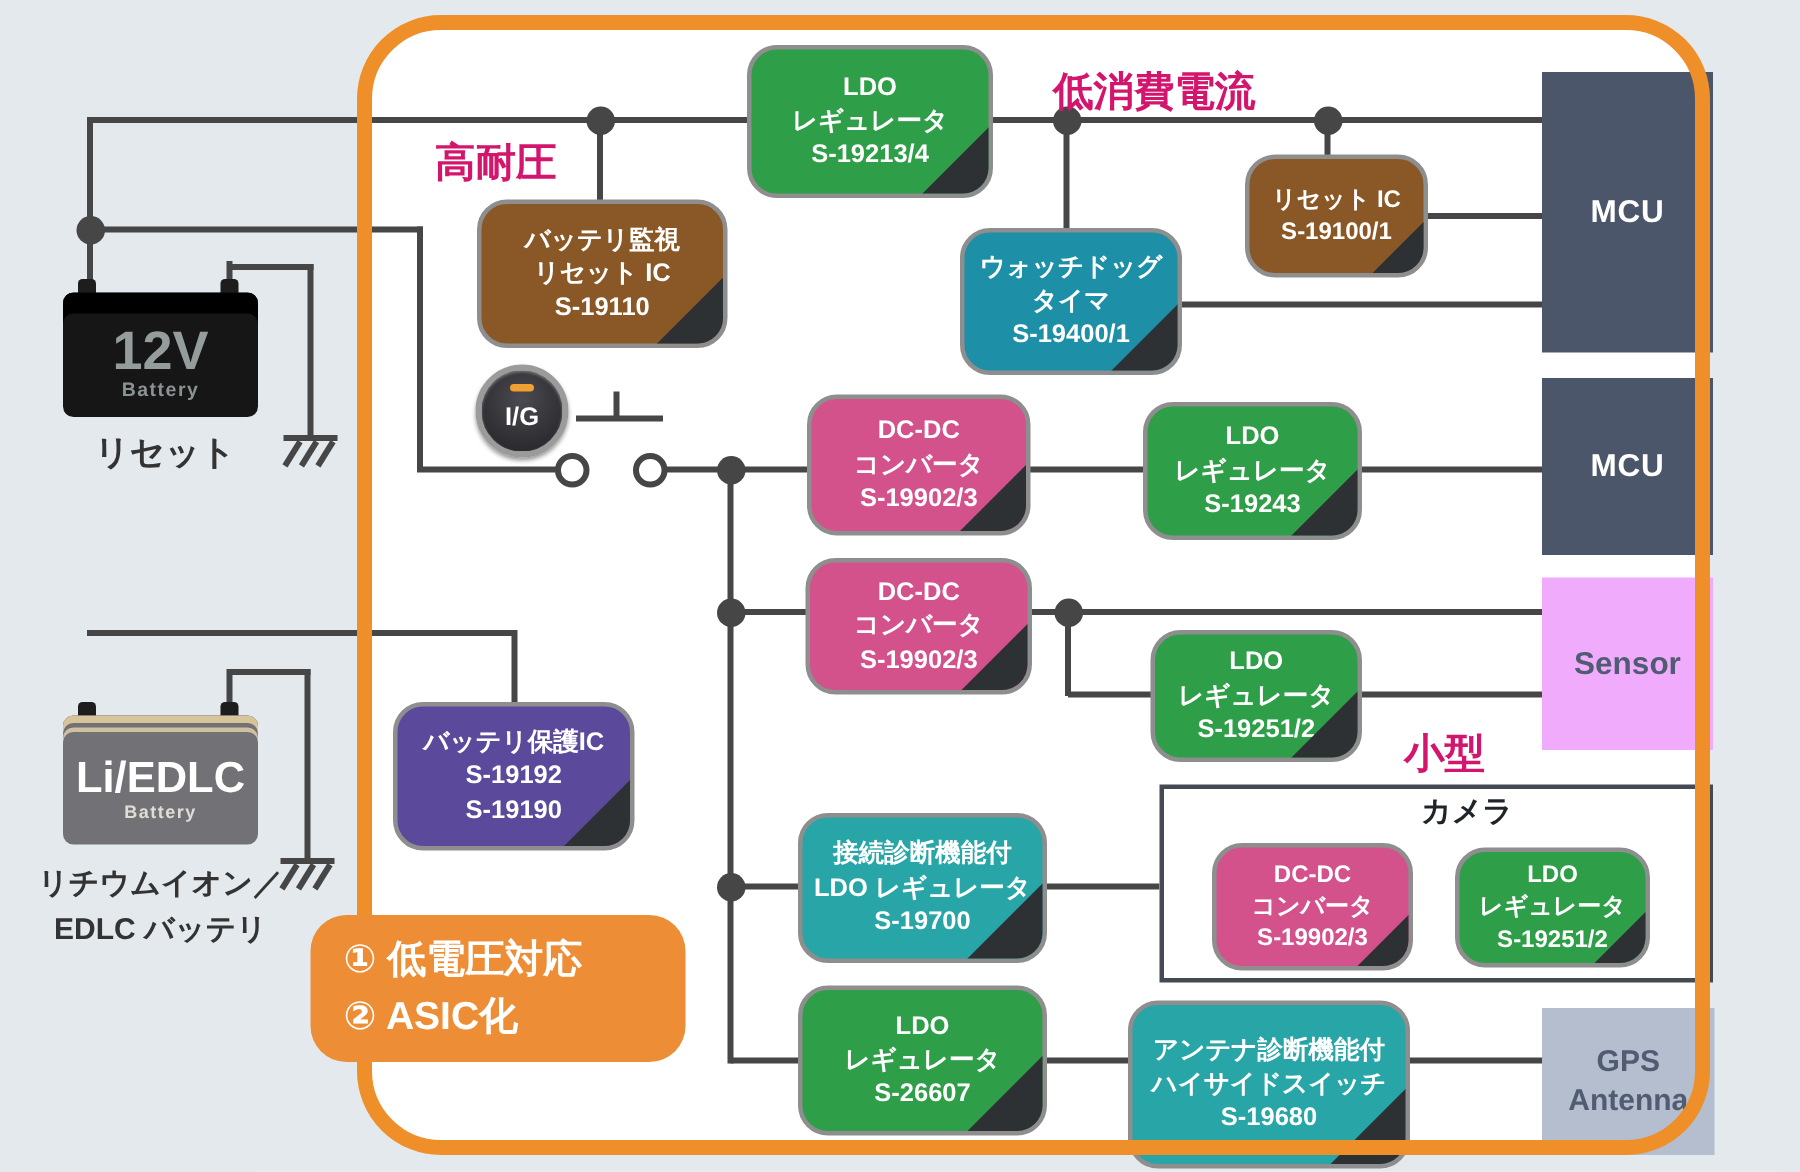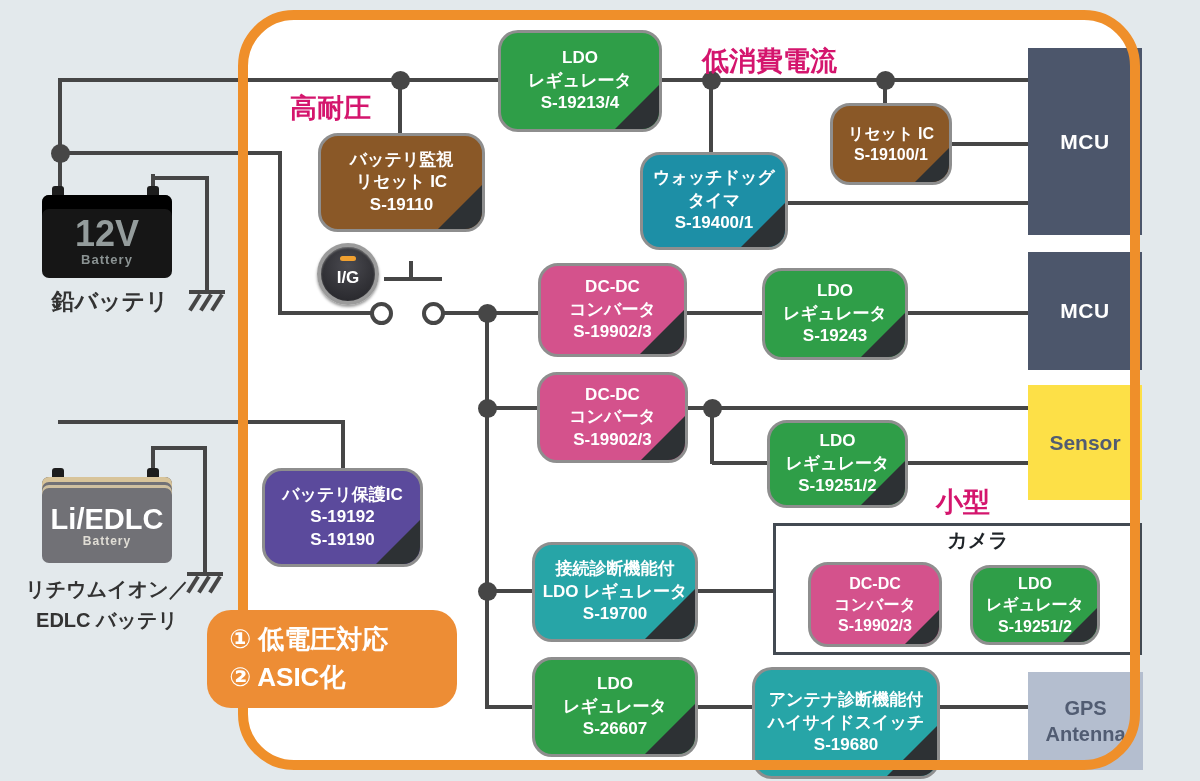--- a/index.html
+++ b/index.html
@@ -22,21 +22,21 @@
          align-items:center;text-align:center;overflow:hidden;z-index:10;}
   .green{background:#2f9e48;} .pink{background:#d4528c;} .brown{background:#8a5827;}
   .cyan{background:#1d8fa6;text-align:right;} .teal{background:#27a5a7;} .purple{background:#5b4a9c;}
   .fold{position:absolute;right:-1px;bottom:-1px;width:46px;height:46px;background:#2d3134;
         clip-path:polygon(100% 0,100% 100%,0 100%);}
   .fold.sm{width:36px;height:36px;} .fold.lg{width:52px;height:52px;}
   
   .load{position:absolute;display:flex;flex-direction:column;justify-content:center;align-items:center;
         font-weight:bold;z-index:10;text-align:center;}
   .mcu{background:#4c566b;color:#fff;font-size:21px;letter-spacing:0.5px;}
-  .sensor{background:#fde047;color:#515c72;font-size:21px;}
+  .sensor{background:#f0abfc;color:#515c72;font-size:21px;}
   .gps{background:#b4becf;color:#515c72;font-size:20px;line-height:1.3;}
   
   #cambox{position:absolute;left:773px;top:523px;width:369px;height:132px;background:#fff;border:3px solid #434a52;
           box-sizing:border-box;z-index:9;}
   #camlabel{position:absolute;left:773px;top:527px;width:410px;text-align:center;font-weight:bold;font-size:20px;
             color:#1f2428;z-index:10;}
   
   .anno{position:absolute;color:#d4156d;font-weight:bold;font-size:27px;z-index:12;white-space:nowrap;}
   
   #badge{position:absolute;left:207px;top:610px;width:250px;height:98px;background:#ed8d35;border-radius:24px;
@@ -129,21 +129,21 @@
       <i></i>
       <i></i>
   </div>
 
   <i class="term" style="left:52px;top:186px;"></i>
   <i class="term" style="left:147px;top:186px;"></i>
   <div class="batt" id="lead">
     <span class="v">12V</span>
     <span class="s">Battery</span>
   </div>
-  <div class="caption" style="left:30px;top:286px;width:160px;text-align:center;font-size:23px;">鉛バッテリ</div>
+  <div class="caption" style="left:30px;top:286px;width:160px;text-align:center;font-size:23px;">リセット</div>
 
   <i class="term" style="left:52px;top:468px;"></i>
   <i class="term" style="left:147px;top:468px;"></i>
   <div class="batt" id="li">
     <span class="v">Li/EDLC</span>
     <span class="s">Battery</span>
   </div>
   <div class="caption" style="left:22px;top:574px;width:170px;text-align:center;font-size:20px;line-height:1.55;">
     <span class="blocktext">リチウムイオン／</span>
     <span class="blocktext">EDLC バッテリ</span>

